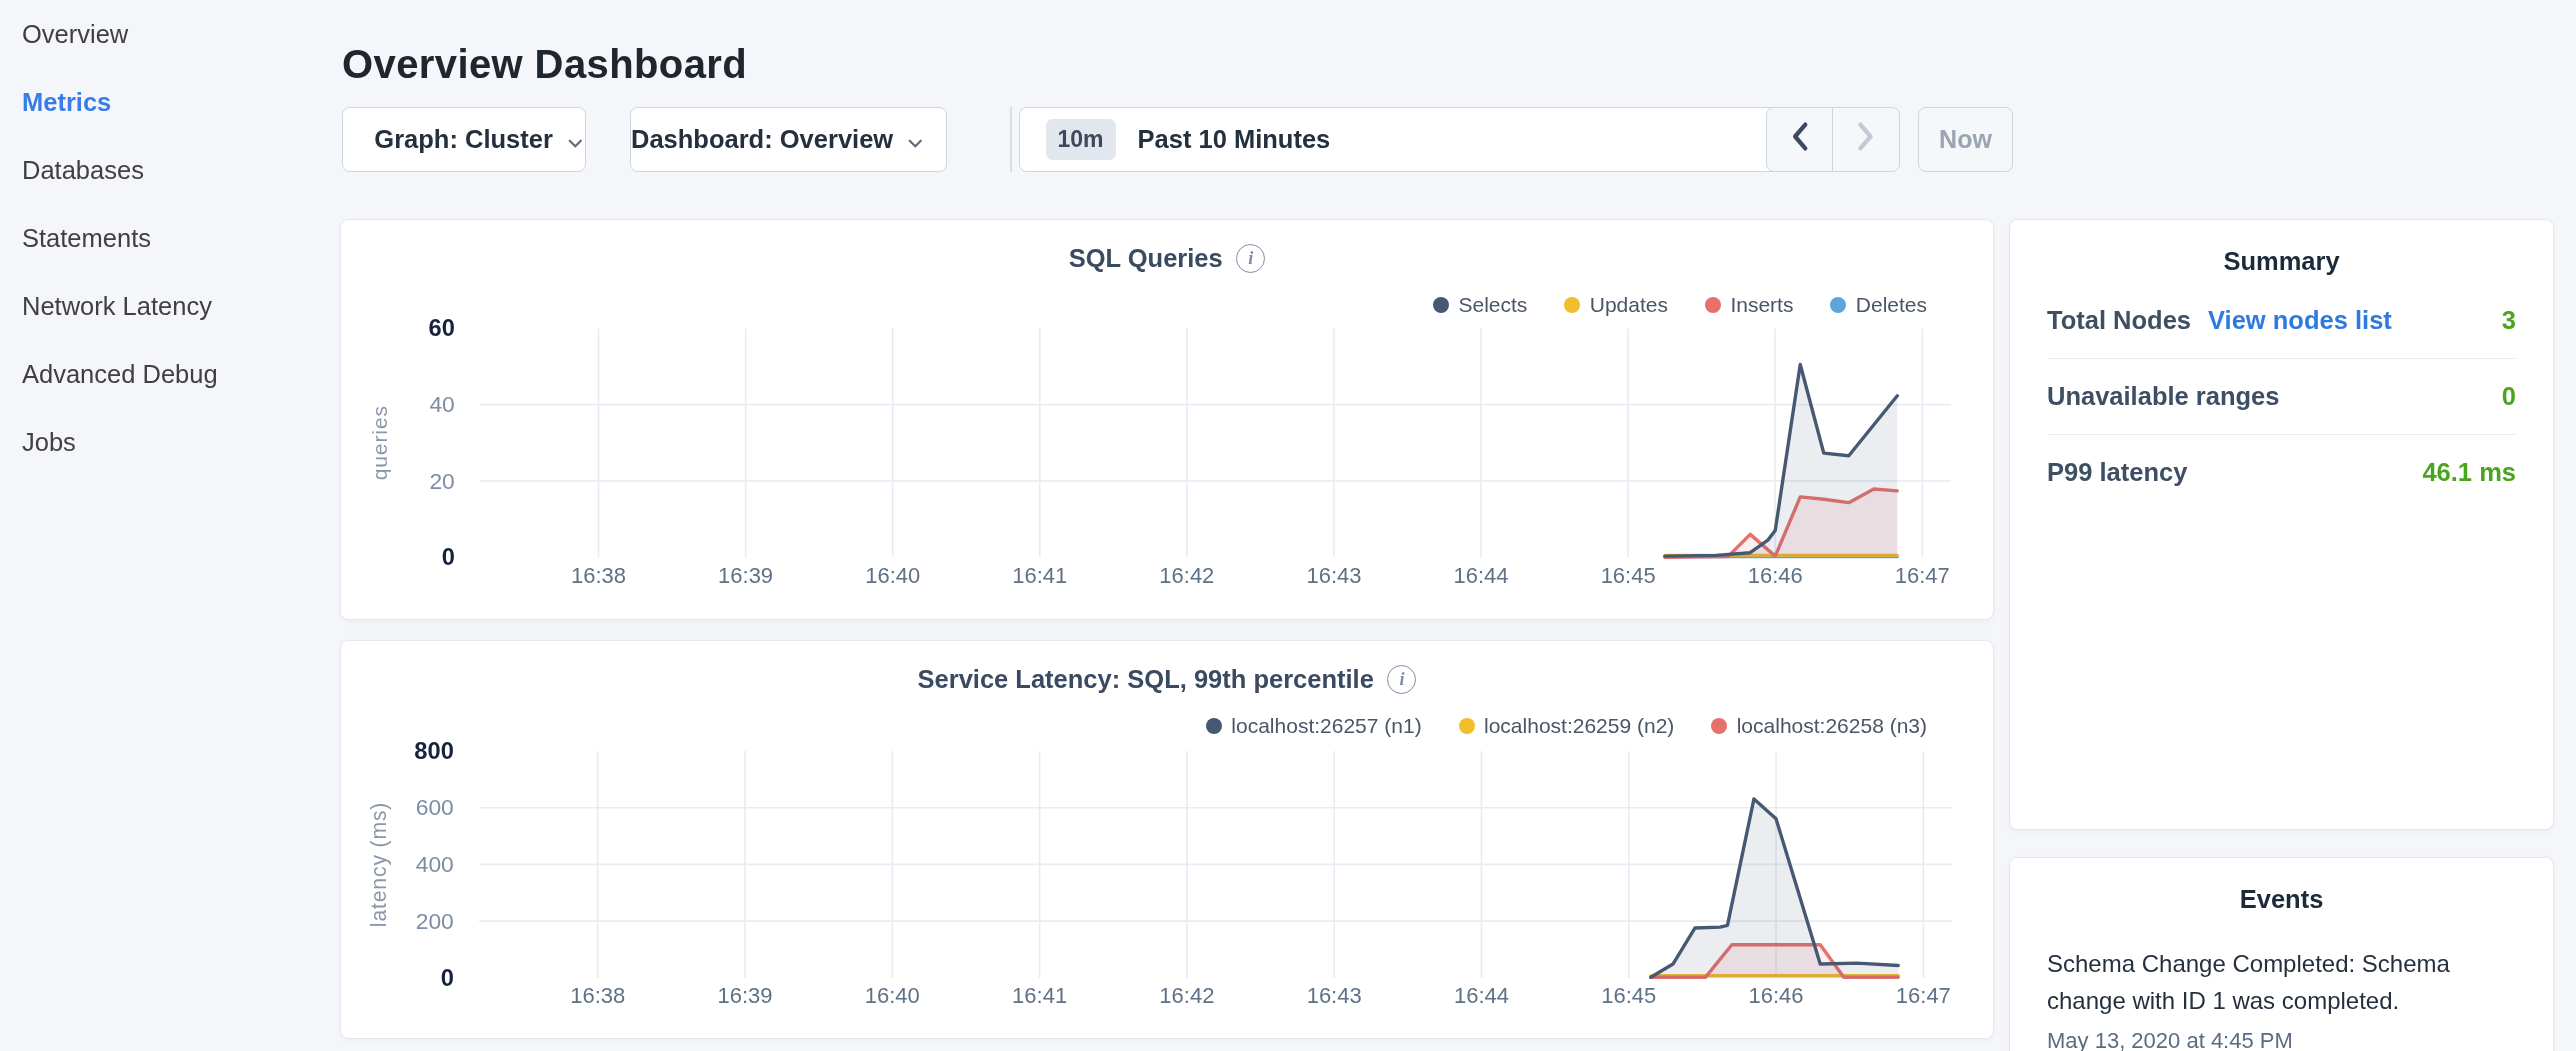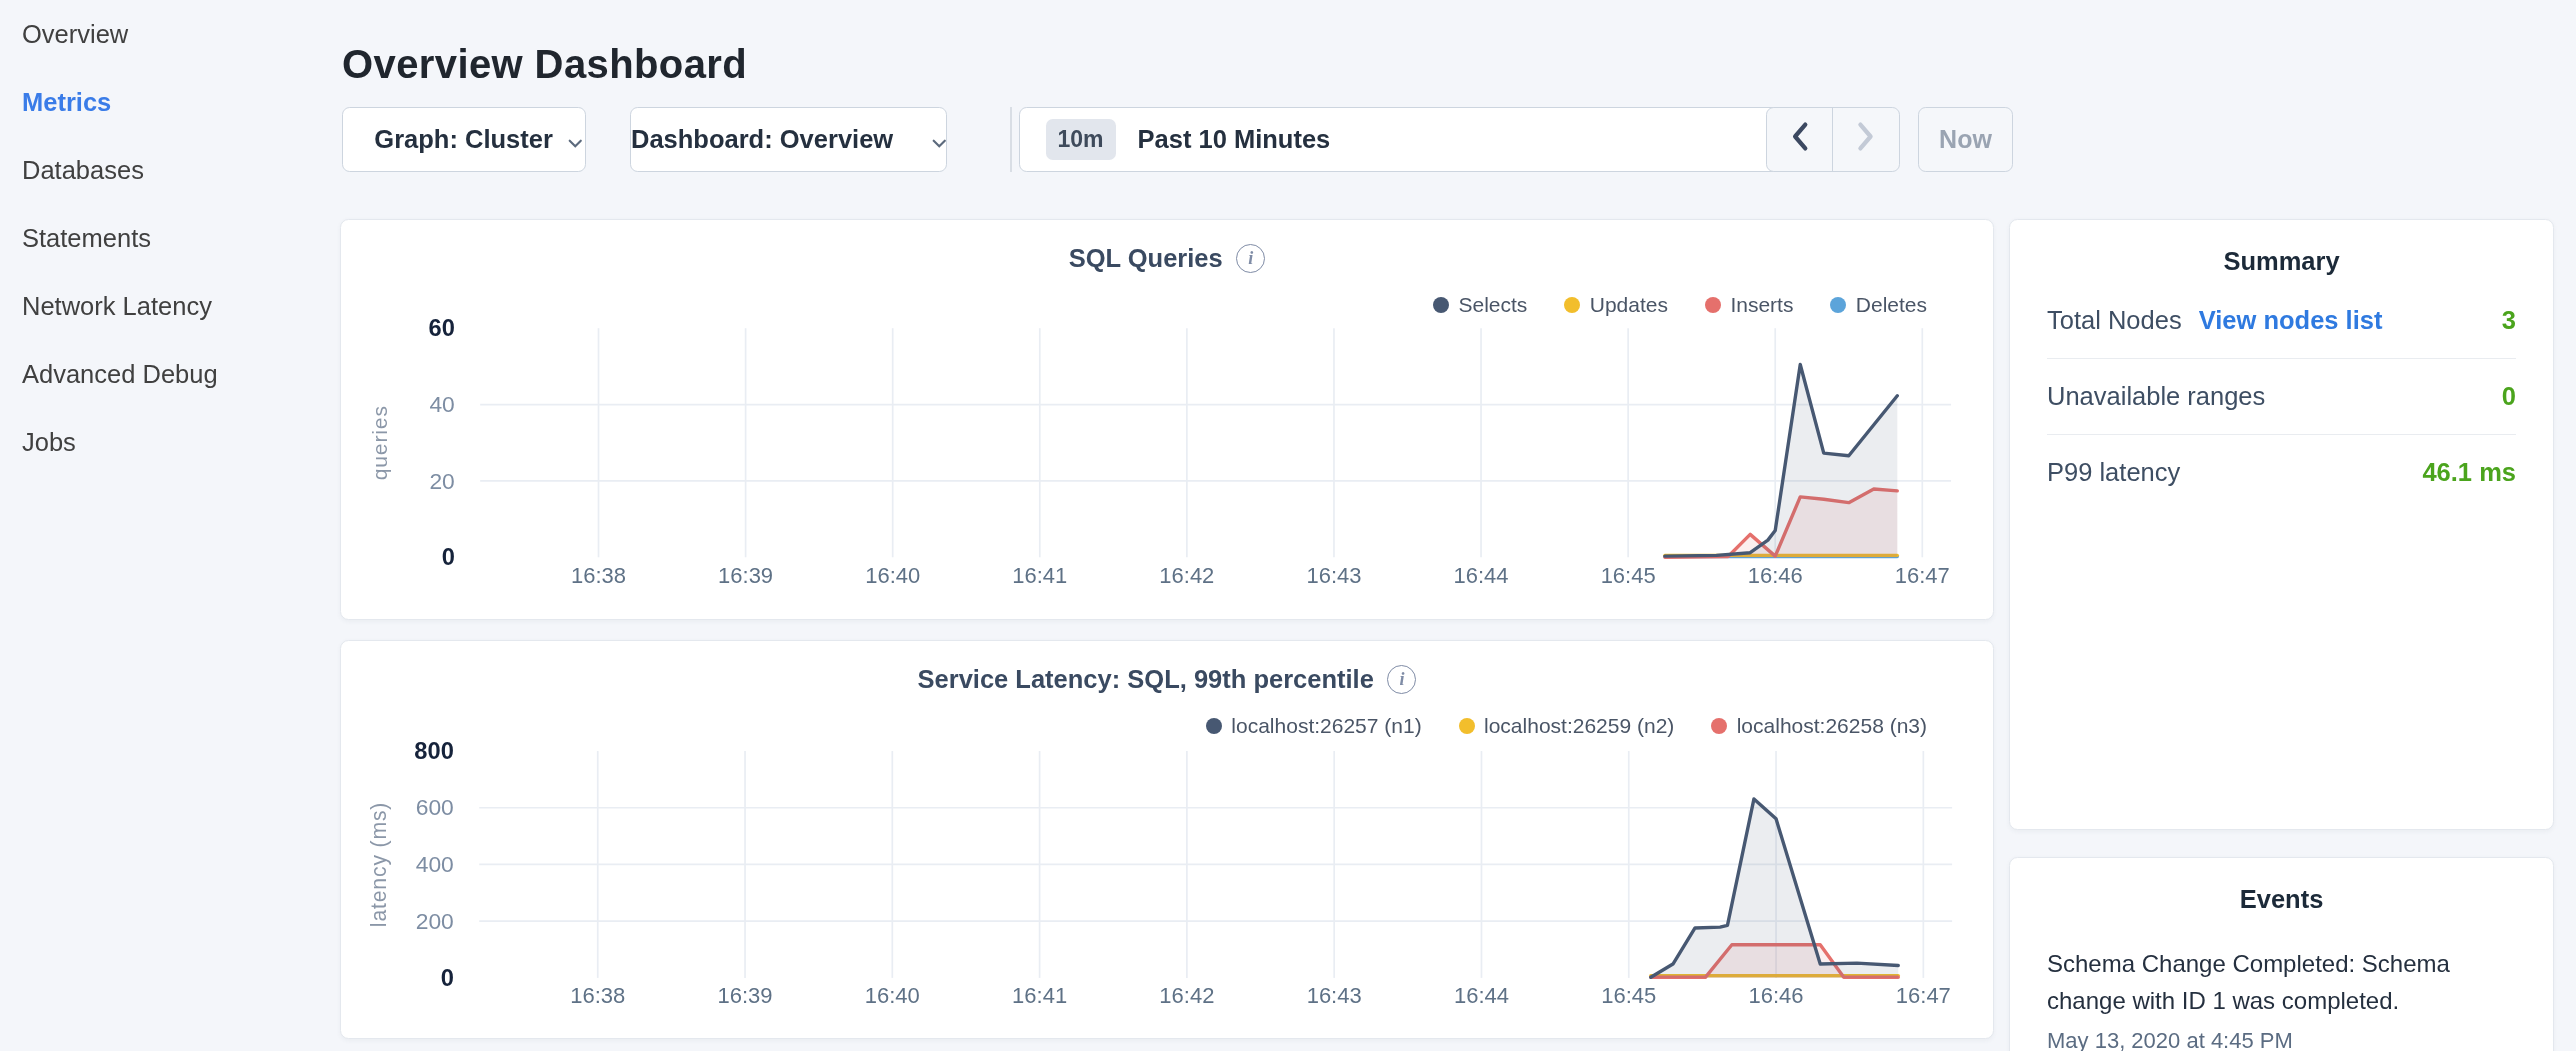--- a/index.html
+++ b/index.html
@@ -14,21 +14,21 @@
 
   
   .page-title{position:absolute;left:342px;top:15.3px;font-size:40px;font-weight:bold;
     color:#20262E;letter-spacing:0.4px;}
 
   
   .btn{position:absolute;top:107px;height:65px;border:1.7px solid #CDD5DF;border-radius:7.7px;
     background:#FFFFFF;display:flex;align-items:center;cursor:pointer;
     font-size:25.5px;font-weight:bold;color:#25303F;}
   .dd1{left:342px;width:244px;justify-content:center;gap:15.3px;padding-left:29px;}
-  .dd2{left:630px;width:317px;justify-content:space-between;gap:15.3px;}
+  .dd2{left:630px;width:317px;justify-content:flex-start;gap:15.3px;}
   .vdivider{position:absolute;left:1010px;top:107px;width:1.7px;height:65px;background:#D9DEE5;}
   .timesel{left:1019px;width:832px;padding:0 25.5px;background:#fff;}
   .time-badge{background:#E2E6ED;border-radius:6.8px;padding:6.8px 12px;font-size:23px;
     font-weight:bold;color:#3E4A5B;margin-right:22px;}
   .time-label{flex:1;text-align:left;}
   .navgroup{left:1766px;width:134px;background:#F5F7FA;padding:0;overflow:hidden;}
   .navgroup .half{width:66px;height:100%;display:flex;align-items:center;justify-content:center;cursor:pointer;}
   .navgroup .half:first-child{border-right:1.7px solid #CDD5DF;}
   .now-btn{left:1918px;width:95px;background:#F5F7FA;justify-content:center;
     color:#9AA4B2;font-size:25px;}
@@ -57,21 +57,21 @@
   .ytick{fill:#7D8DA3;font-size:27px;}
   .ytick.strong{fill:#16233B;font-weight:bold;font-size:28px;}
   .ylabel{fill:#8B97A8;font-size:25px;letter-spacing:1px;}
 
   
   .panel-heading{padding-top:27px;text-align:center;font-size:25.5px;font-weight:bold;color:#1C2A39;}
   .summary-rows{padding:6.8px 37px 0 37px;}
   .srow{padding:23px 0;border-bottom:1.7px solid #E9ECF0;}
   .srow:last-child{border-bottom:none;}
   .srow-head{display:flex;align-items:baseline;}
-  .srow-label{font-size:25.5px;font-weight:normal;color:#3E4E63;}
+  .srow-label{font-size:25.5px;font-weight:bold;color:#3E4E63;}
   .slink{font-size:25.5px;font-weight:bold;color:var(--link,#2F7AE0);margin-left:17px;cursor:pointer;}
   .sval{margin-left:auto;font-size:25.5px;font-weight:bold;color:var(--positive,#4BA41D);white-space:nowrap;}
   .sdesc{margin:13.6px 0 0 0;font-size:22px;color:#46566C;line-height:1.45;}
 
   
   .events-body{padding:0 37px;}
   .ev-text{margin:31px 0 0 0;font-size:24px;color:#25303F;line-height:1.55;}
   .ev-time{margin:8.5px 0 0 0;font-size:22px;color:#5B6C82;}
 </style>
 </head>

